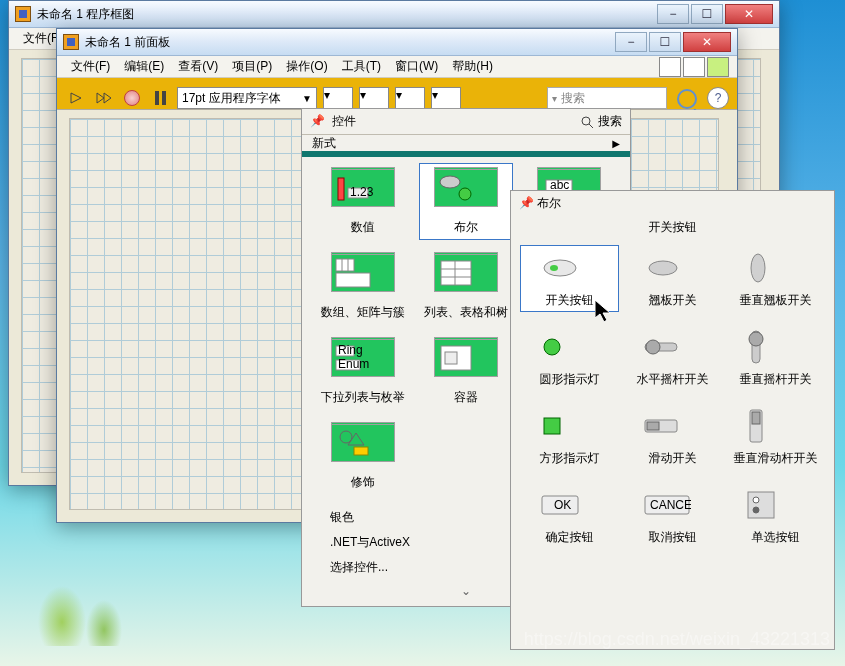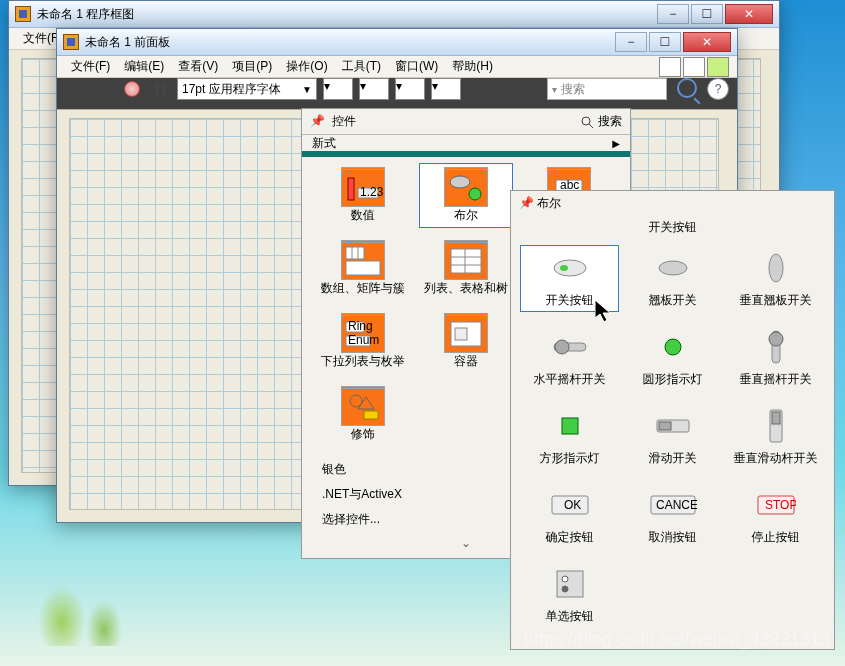--- a/index.html
+++ b/index.html
@@ -24,21 +24,21 @@
 .winbtns { display: flex; margin-left: auto; }
 .winbtn { width: 32px; height: 20px; background: linear-gradient(#eaf3fc, #cadcf0); border: 1px solid #90a8c0; margin-left: 2px; text-align: center; line-height: 18px; cursor: pointer; color: #334; }
 .winbtn.close { background: linear-gradient(#f08080, #d04040); color: #fff; border-color: #a03030; width: 48px; }
 
 .menubar { background: #f4f3ee; height: 22px; display: flex; align-items: center; padding: 0 8px; border-bottom: 1px solid #d0ccc0; gap: 2px; }
 .menubar span { padding: 2px 6px; cursor: pointer; }
 .rt-icons { margin-left: auto; display: flex; gap: 2px; }
 .rt-icons i { width: 22px; height: 20px; border: 1px solid #888; background: #fff; display: inline-block; }
 .rt-icons i.g { background: #c8f080; }
 
-.toolbar { background: #404040; height: 32px; display: flex; align-items: flex-start; padding: 0 8px; gap: 6px; border-bottom: 1px solid #b0aca0; }
+.toolbar { background: #eab308; height: 32px; display: flex; align-items: flex-end; padding: 0 8px; gap: 6px; border-bottom: 1px solid #b0aca0; }
 .tbtn { width: 22px; height: 22px; display: inline-flex; align-items: center; justify-content: center; cursor: pointer; }
 .recbtn { width: 16px; height: 16px; border: 1px solid #c04040; border-radius: 50%; background: radial-gradient(#f8d0d0, #e08080); }
 .pausebtn { display: inline-flex; gap: 3px; }
 .pausebtn span { width: 4px; height: 14px; background: #444; }
 .fontsel { height: 22px; width: 140px; border: 1px solid #888; background: #fff; padding: 0 4px; display: flex; align-items: center; }
 .fontsel .dd { margin-left: auto; font-size: 10px; }
 .tsel { width: 30px; height: 22px; border: 1px solid #888; background: #fff; }
 .searchbox { margin-left: auto; width: 120px; height: 22px; border: 1px solid #aaa; background: #fff; color: #888; padding: 0 4px; display: flex; align-items: center; }
 .magnifier { width: 20px; height: 20px; border-radius: 50%; border: 2px solid #6090d0; position: relative; margin-left: 4px; cursor: pointer; }
 .magnifier::after { content: ""; position: absolute; right: -6px; bottom: -6px; width: 8px; height: 2px; background: #6090d0; transform: rotate(45deg); }
@@ -52,31 +52,31 @@
 
 .palette { position: absolute; left: 301px; top: 108px; width: 330px; background: #f2f1ec; border: 1px solid #999; z-index: 3; }
 .phead { height: 26px; display: flex; align-items: center; padding: 0 8px; border-bottom: 1px solid #c0bcb0; }
 .phead .pin { width: 16px; height: 16px; margin-right: 6px; color: #666; }
 .phead .search { margin-left: auto; display: flex; align-items: center; gap: 4px; cursor: pointer; }
 .psub { height: 22px; display: flex; align-items: center; padding: 0 10px; border-bottom: 6px solid #0f766e; }
 .psub .arrow { margin-left: auto; font-size: 10px; }
 
 .pgrid { display: grid; grid-template-columns: 1fr 1fr 1fr; padding: 10px 18px; gap: 16px 18px; }
 .pitem { text-align: center; cursor: pointer; }
-.pitem .pic { width: 44px; height: 40px; margin: 0 auto 0; border: 1px solid #a0a0a0; border-top: 3px double #a0a0a0; background: #f97316; position: relative; }
+.pitem .pic { width: 64px; height: 40px; margin: 0 auto 12px; border: 1px solid #a0a0a0; border-top: 3px double #a0a0a0; background: #22c55e; position: relative; }
 .pitem.sel { border: 1px solid #3a77c8; padding: 3px; margin: -4px; background: #fff; }
-.plist { padding: 4px 20px; }
+.plist { padding: 4px 28px; }
 .plist div { padding: 4px 0; cursor: pointer; }
 .plist .chev { text-align: center; color: #666; padding: 4px; }
 
 
 .submenu { position: absolute; left: 510px; top: 190px; width: 325px; height: 460px; background: #f2f1ec; border: 1px solid #999; z-index: 4; }
 .sgrid { display: grid; grid-template-columns: 1fr 1fr 1fr; padding: 8px 12px 16px; gap: 18px 10px; }
 .sitem { text-align: center; cursor: pointer; }
-.sitem .g { width: 60px; height: 40px; margin: 0 auto 4px; display: flex; align-items: center; justify-content: center; }
+.sitem .g { width: 60px; height: 40px; margin: 0 auto 4px; display: flex; align-items: center; justify-content: flex-start; }
 .sitem.sel { border: 1px solid #3a77c8; padding: 2px; margin: -3px; background: #fff; }
 .shead { height: 24px; display: flex; align-items: center; padding: 0 8px; }
 .shead .pin { width: 14px; margin-right: 4px; color: #888; }
 .ssection { text-align: center; padding: 4px 0; }
 
 
 svg { display: block; }
 
 .watermark { position: absolute; right: 15px; bottom: 16px; color: rgba(255,255,255,0.4); font-size: 18px; z-index: 10; pointer-events: none; }
 
@@ -306,37 +306,37 @@
         <div class="g">
           <svg width="24" height="32">
             <ellipse cx="12" cy="16" rx="7" ry="14" fill="#d0d0d0" stroke="#888"></ellipse>
           </svg>
         </div>
         <div>垂直翘板开关</div>
       </div>
 
     <div class="sitem">
         <div class="g">
+          <svg width="24" height="24">
+            <circle cx="12" cy="12" r="8" fill="#4c4" stroke="#060"></circle>
+          </svg>
+        </div>
+        <div>圆形指示灯</div>
+      </div>
+    <div class="sitem">
+        <div class="g">
           <svg width="36" height="20">
             <rect x="2" y="6" width="32" height="8" rx="4" fill="#ccc" stroke="#888"></rect>
             <circle cx="10" cy="10" r="7" fill="#aaa" stroke="#666"></circle>
           </svg>
         </div>
         <div>水平摇杆开关</div>
       </div>
     <div class="sitem">
         <div class="g">
-          <svg width="24" height="24">
-            <circle cx="12" cy="12" r="8" fill="#4c4" stroke="#060"></circle>
-          </svg>
-        </div>
-        <div>圆形指示灯</div>
-      </div>
-    <div class="sitem">
-        <div class="g">
           <svg width="20" height="36">
             <rect x="6" y="2" width="8" height="32" rx="4" fill="#ccc" stroke="#888"></rect>
             <circle cx="10" cy="10" r="7" fill="#aaa" stroke="#666"></circle>
           </svg>
         </div>
         <div>垂直摇杆开关</div>
       </div>
 
     <div class="sitem">
         <div class="g">
@@ -375,29 +375,20 @@
         <div>确定按钮</div>
       </div>
     <div class="sitem">
         <div class="g">
           <svg width="48" height="22">
             <rect x="2" y="2" width="44" height="18" rx="2" fill="#eee" stroke="#888"></rect>
             <text x="7" y="15" font-size="7">CANCEL</text>
           </svg>
         </div>
         <div>取消按钮</div>
-      </div>
-    <div class="sitem">
-        <div class="g">
-          <svg width="40" height="22">
-            <rect x="2" y="2" width="36" height="18" rx="2" fill="#fee" stroke="#c44"></rect>
-            <text x="9" y="15" font-size="8" fill="#c00">STOP</text>
-          </svg>
-        </div>
-        <div>停止按钮</div>
       </div>
 
     <div class="sitem">
         <div class="g">
           <svg width="30" height="30">
             <rect x="2" y="2" width="26" height="26" fill="#ddd" stroke="#888"></rect>
             <circle cx="10" cy="10" r="3" fill="#fff" stroke="#666"></circle>
             <circle cx="10" cy="20" r="3" fill="#666" stroke="#666"></circle>
           </svg>
         </div>

